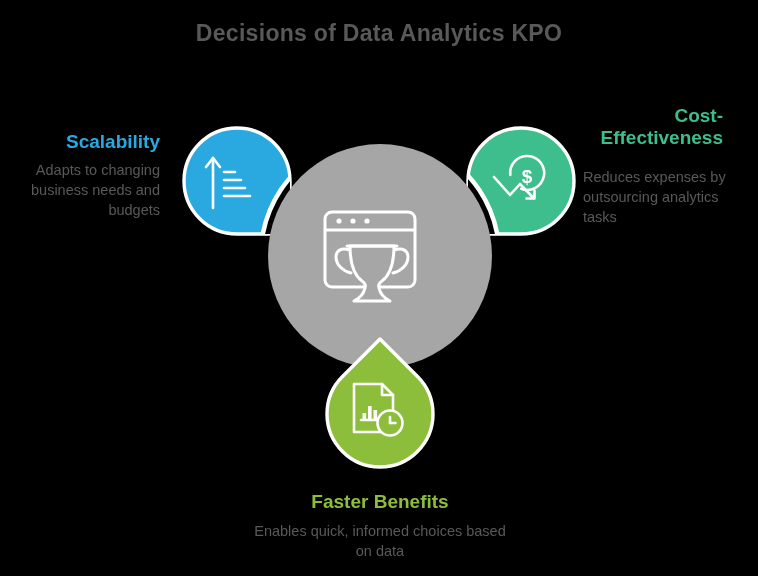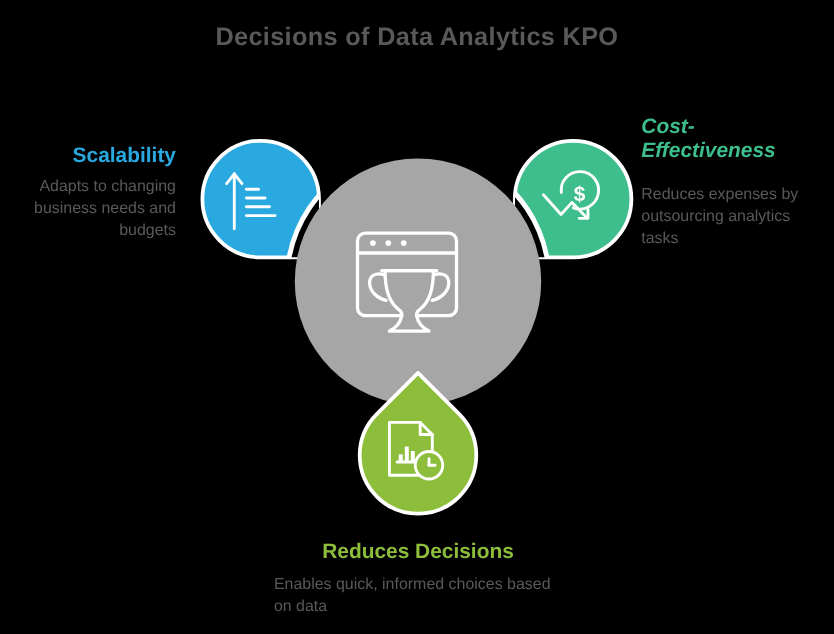--- a/index.html
+++ b/index.html
@@ -15,24 +15,24 @@
     position:absolute;left:0;top:20px;width:758px;
     text-align:center;
     font-size:23px;font-weight:bold;color:#58595B;
     letter-spacing:.3px;
   }
   svg.diagram{position:absolute;left:0;top:0;}
   .label{position:absolute;font-weight:bold;font-size:19px;line-height:22px;}
   .desc{position:absolute;font-size:14.5px;line-height:20px;color:#58595B;}
   .label-left{right:598px;top:131px;width:170px;text-align:right;color:#29A9E0;}
   .desc-left{right:598px;top:160px;width:170px;text-align:right;}
-  .label-right{left:583px;top:105px;width:140px;text-align:left;color:#3DBE8C;font-style:italic;}
+  .label-right{left:583px;top:105px;width:140px;text-align:right;color:#3DBE8C;}
   .desc-right{left:583px;top:167px;width:170px;text-align:left;}
   .label-bottom{left:230px;top:491px;width:300px;text-align:center;color:#8CBE3C;}
-  .desc-bottom{left:249px;top:521px;width:262px;text-align:left;}
+  .desc-bottom{left:249px;top:521px;width:262px;text-align:center;}
   .icon-stroke{fill:none;stroke:#FFFFFF;stroke-width:2.6;stroke-linecap:round;stroke-linejoin:round;}
   .dollar{font-family:"Liberation Sans", sans-serif;font-size:19px;font-weight:bold;fill:#FFFFFF;}
 </style>
 </head>
 <body>
 
 <div class="stage">
 
   <svg class="diagram" width="758" height="576" viewBox="0 0 758 576">
     <defs>
@@ -113,15 +113,15 @@
   </svg>
 
   <div class="title">Decisions of Data Analytics KPO</div>
 
   <div class="label label-left">Scalability</div>
   <div class="desc desc-left">Adapts to changing business needs and budgets</div>
 
   <div class="label label-right">Cost-Effectiveness</div>
   <div class="desc desc-right">Reduces expenses by outsourcing analytics tasks</div>
 
-  <div class="label label-bottom">Reduces Decisions</div>
+  <div class="label label-bottom">Faster Benefits</div>
   <div class="desc desc-bottom">Enables quick, informed choices based on data</div>
 </div>
 
 </body></html>

